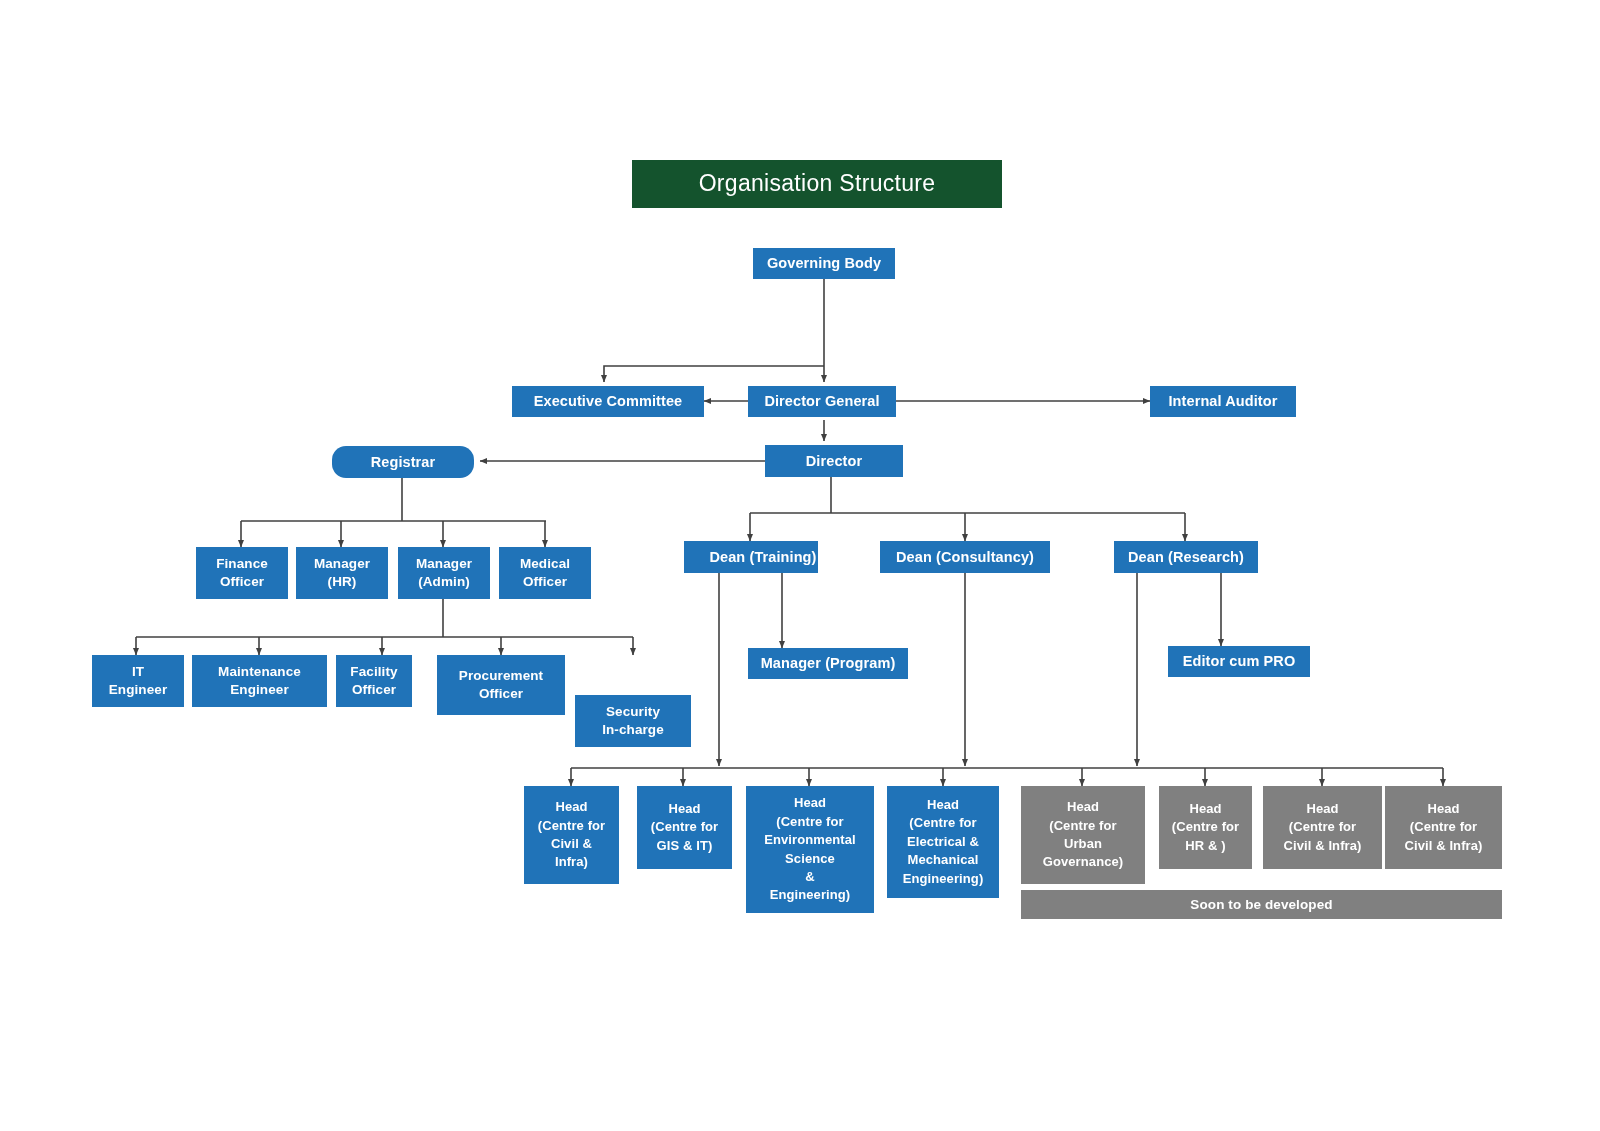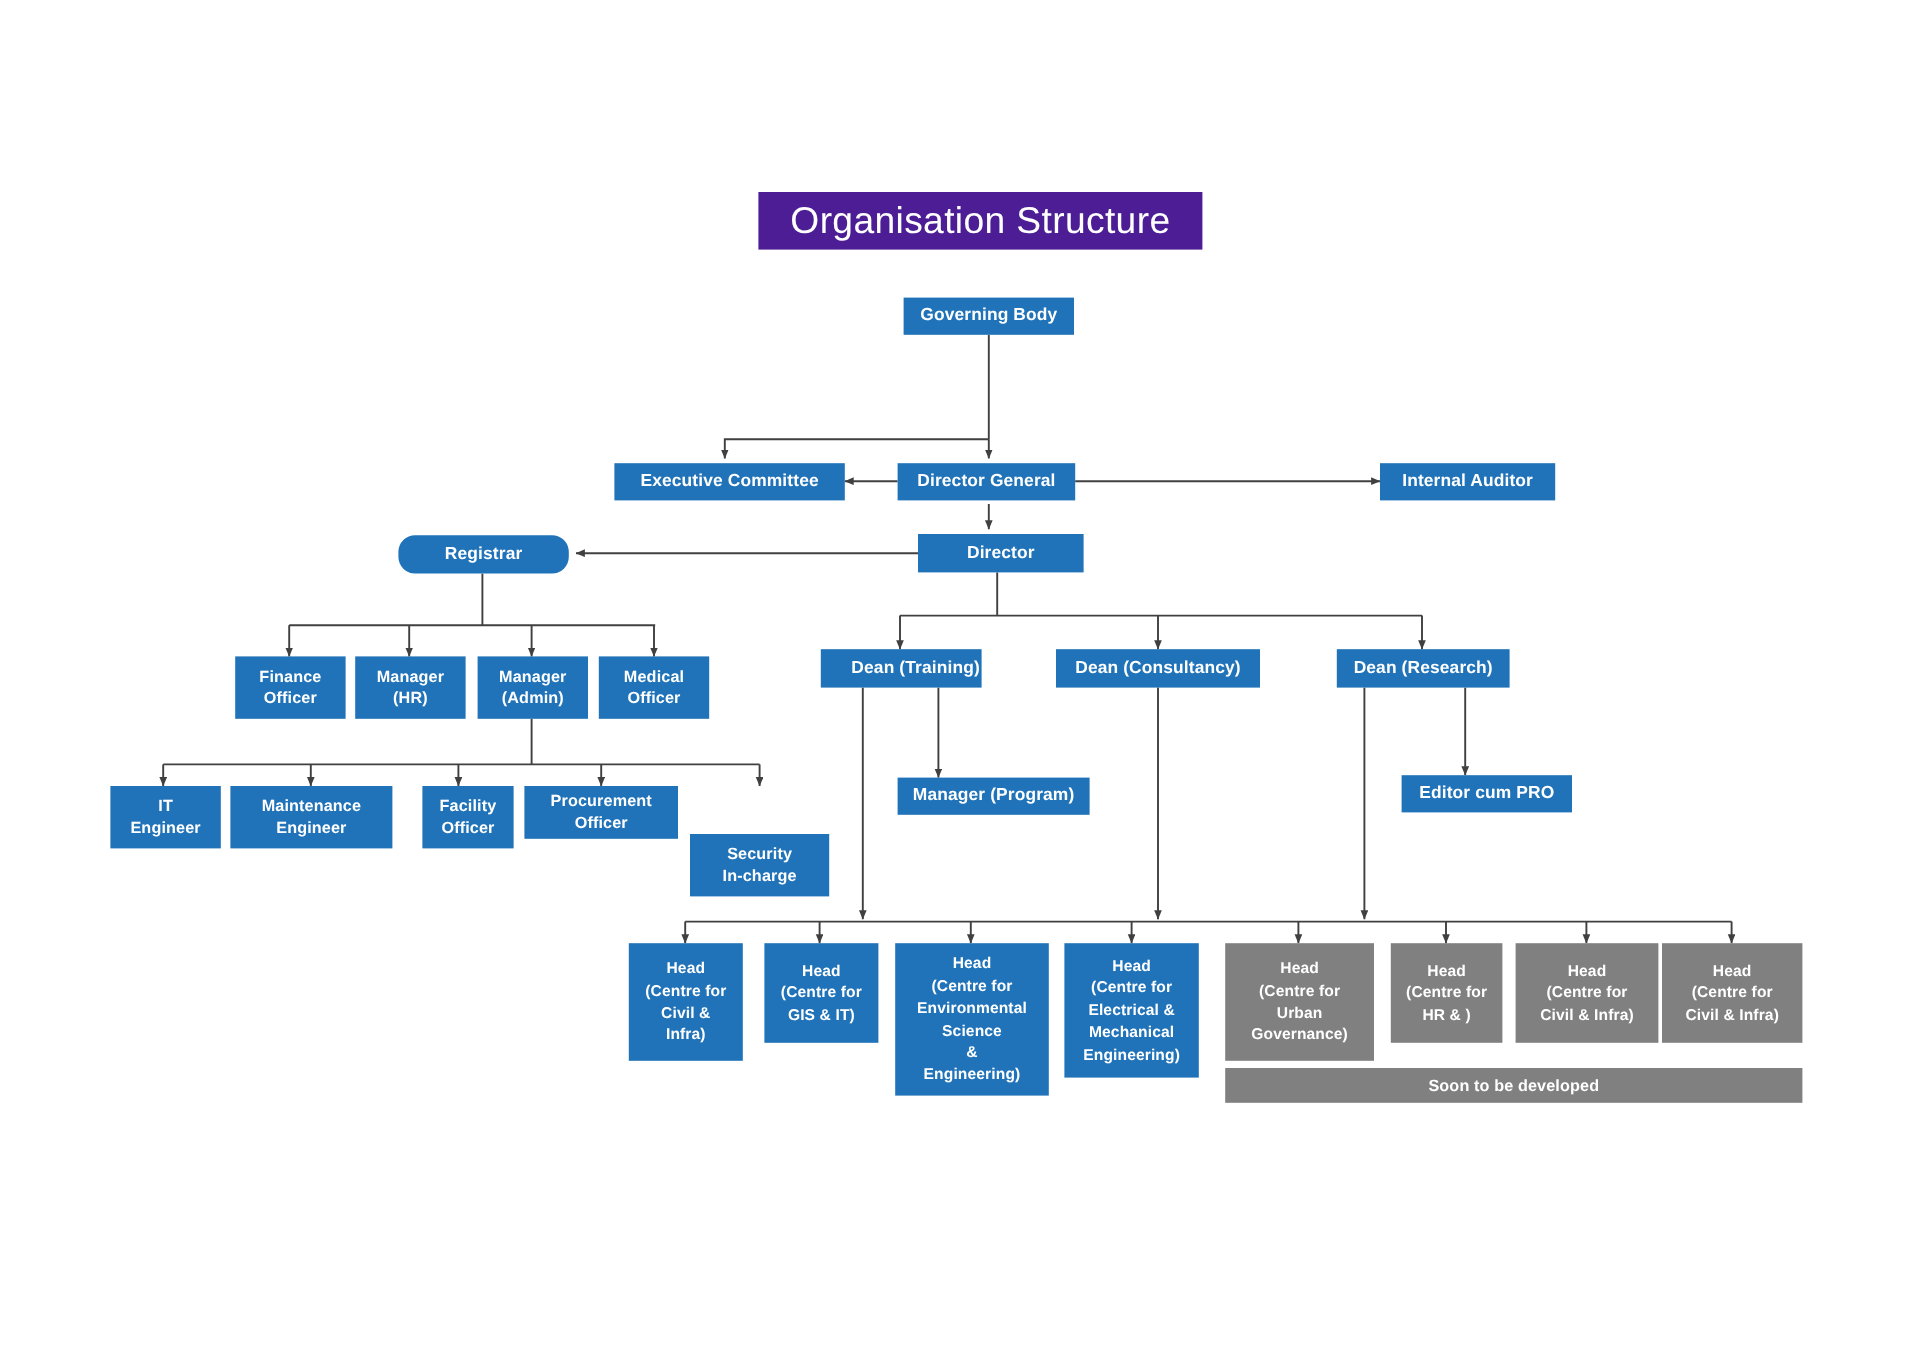--- a/index.html
+++ b/index.html
@@ -36,23 +36,23 @@
     color: #ffffff;
     font-weight: bold;
     line-height: 1.30;
     letter-spacing: 0.1px;
     white-space: pre-line;
     z-index: 3;
   }
   .node.blue  { background: #2073B8; }
   .node.gray  { background: #808080; }
   .node.title {
-    background: #4c1d95;
+    background: #14532d;
     font-weight: normal;
-    font-size: 31px;
+    font-size: 23px;
     letter-spacing: 0.3px;
     line-height: 1.1;
   }
   .n-lvl1 { font-size: 14.5px; }
   .n-lvl2 { font-size: 14.5px; }
   .n-lvl3 { font-size: 14.5px; }
   .n-small { font-size: 13.5px; }
   .n-head  { font-size: 13px; line-height: 1.42; }
   .n-band  { font-size: 13.5px; }
 </style>
@@ -143,23 +143,23 @@
 Officer</div>
 
   <div class="node blue n-lvl3" style="left:684px; top:541px; width:134px; height:32px;padding-left:24px;">Dean (Training)</div>
   <div class="node blue n-lvl3" style="left:880px; top:541px; width:170px; height:32px;">Dean (Consultancy)</div>
   <div class="node blue n-lvl3" style="left:1114px; top:541px; width:144px; height:32px;">Dean (Research)</div>
 
   <div class="node blue n-small" style="left:92px; top:655px; width:92px; height:52px;">IT
 Engineer</div>
   <div class="node blue n-small" style="left:192px; top:655px; width:135px; height:52px;">Maintenance
 Engineer</div>
-  <div class="node blue n-small" style="left:352px; top:655px; width:76px; height:52px;">Facility
-Officer</div>
-  <div class="node blue n-small" style="left:437px; top:655px; width:128px; height:44px;">Procurement
+  <div class="node blue n-small" style="left:336px; top:655px; width:76px; height:52px;">Facility
+Officer</div>
+  <div class="node blue n-small" style="left:437px; top:655px; width:128px; height:60px;">Procurement
 Officer</div>
   <div class="node blue n-small" style="left:575px; top:655px; width:116px; height:52px;margin-top:40px;">Security
 In-charge</div>
 
   <div class="node blue n-lvl3" style="left:748px; top:648px; width:160px; height:31px;">Manager (Program)</div>
   <div class="node blue n-lvl3" style="left:1168px; top:646px; width:142px; height:31px;">Editor cum PRO</div>
 
   <div class="node blue n-head" style="left:524px; top:786px; width:95px; height:98px;">Head
 (Centre for
 Civil &amp;

